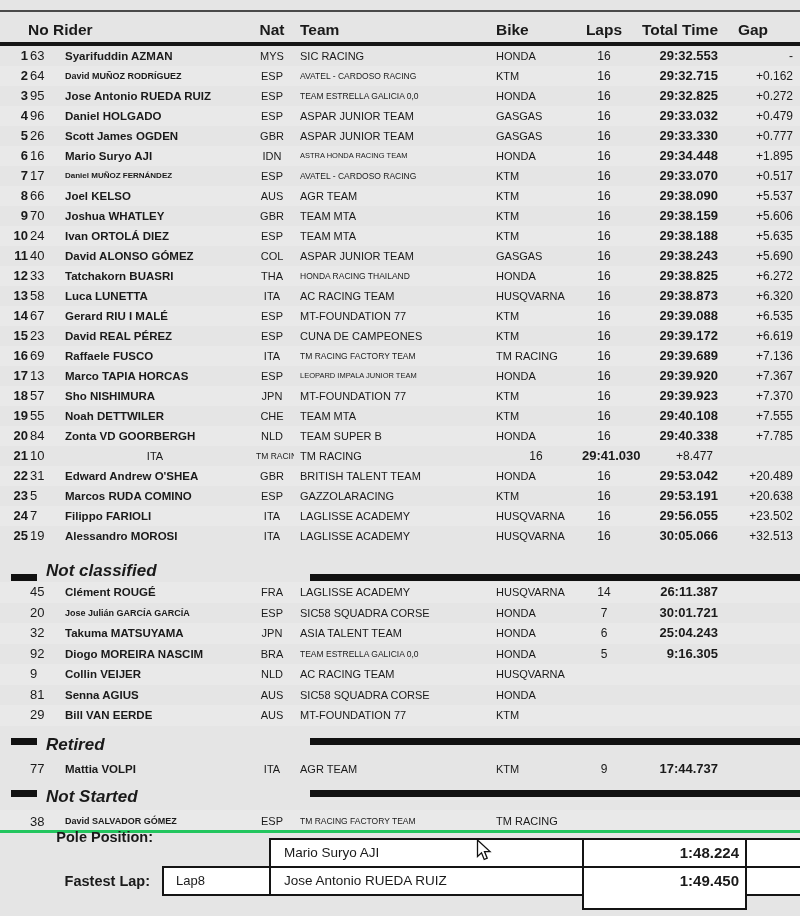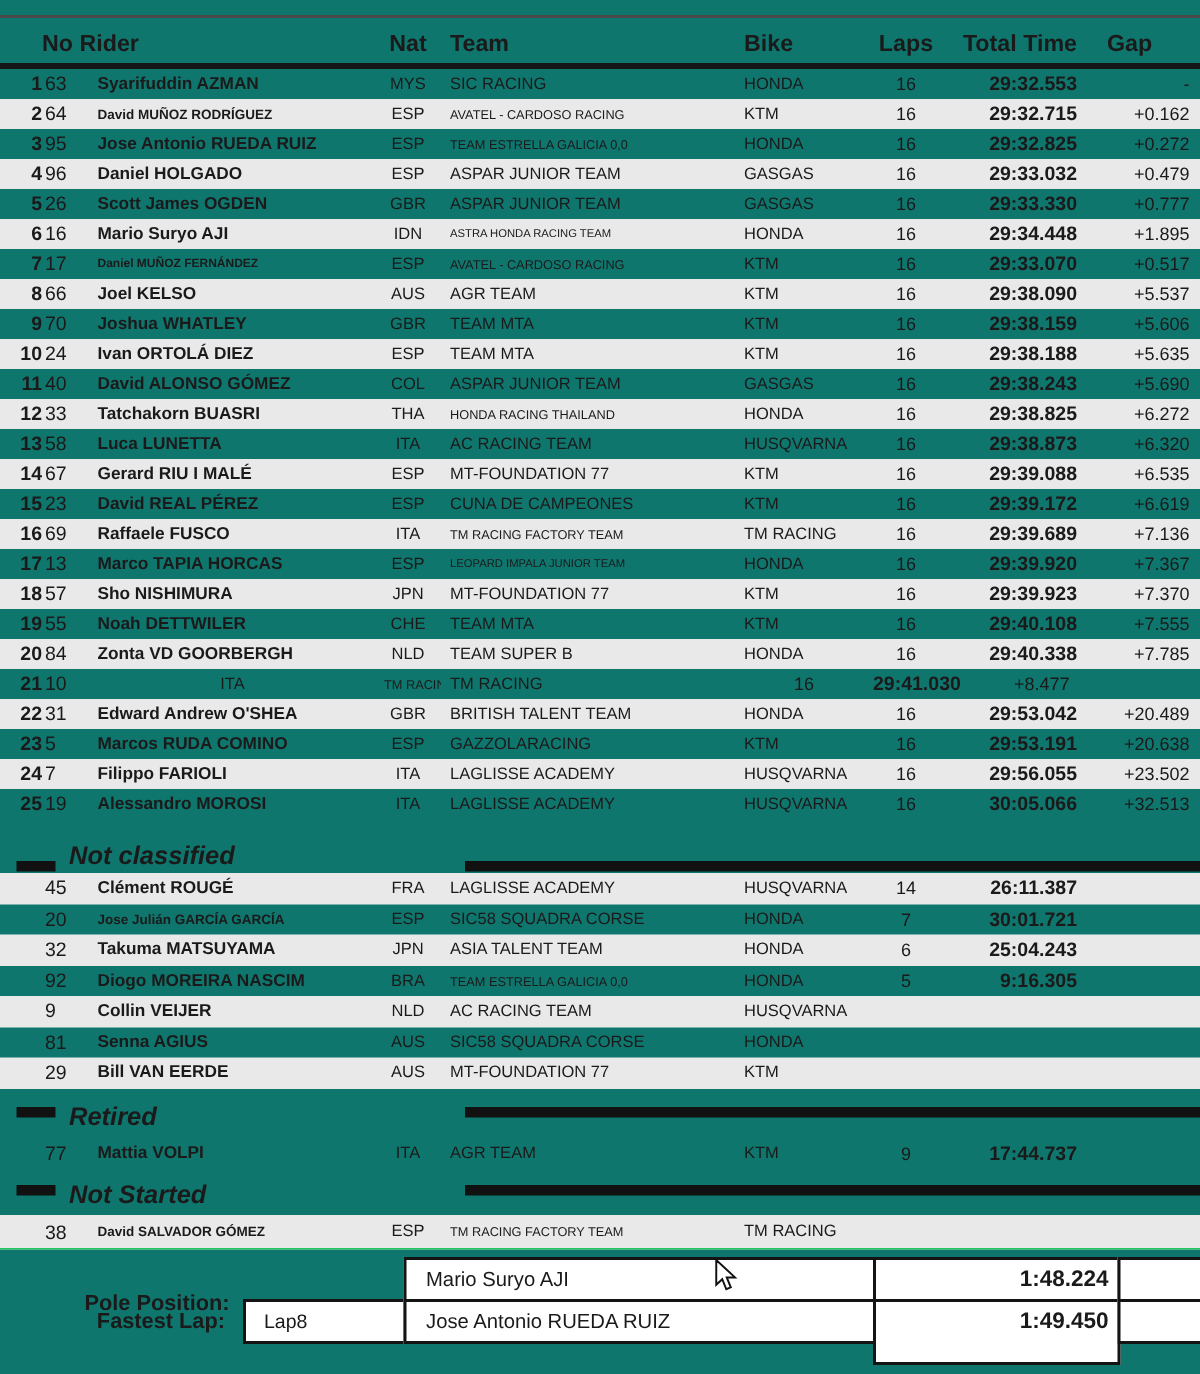--- a/index.html
+++ b/index.html
@@ -1,16 +1,16 @@
 <!DOCTYPE html>
 <html><head>
 <meta charset="utf-8">
 <style>
   html,body{margin:0;padding:0;background:#fff;}
-  #page{position:relative;width:800px;height:916px;background:#0f766e;overflow:hidden;
+  #page{position:relative;width:800px;height:916px;background:#e5e5e5;overflow:hidden;
         font-family:"Liberation Sans",sans-serif;color:#1a1a1a;}
   .grid{display:grid;grid-template-columns:30px 30px 190px 44px 196px 92px 44px 94px 80px;}
   
   .header-row{height:36px;margin-top:10px;border-top:2px solid #4a4a4a;border-bottom:4px solid #161616;
               box-sizing:border-box;align-items:end;}
   .h-cell{font-weight:bold;font-size:15.5px;line-height:17px;padding-bottom:4px;white-space:nowrap;}
   .h-norider{grid-column:1 / span 3;padding-left:28px;}
   .h-nat{text-align:center;}
   .h-team{padding-left:6px;}
   .h-bike{padding-left:6px;}
@@ -26,21 +26,21 @@
   .c-rider.sm{font-size:9px;}  .c-rider.xs{font-size:8px;}
   .c-nat{text-align:center;font-size:11px;}
   .c-team{padding-left:6px;font-size:11px;white-space:nowrap;overflow:hidden;}
   .c-team.sm{font-size:8.5px;} .c-team.xs{font-size:7.5px;}
   .c-bike{padding-left:6px;font-size:11px;white-space:nowrap;}
   .c-laps{text-align:center;font-size:12px;}
   .c-time{text-align:right;font-weight:bold;font-size:13px;padding-right:2px;}
   .c-gap{text-align:right;font-size:12px;padding-right:7px;}
   #t-nc .r{height:20.5px;line-height:20.5px;}
   #t-ret .r{height:22px;line-height:22px;}
-  #t-ns .r{height:23px;line-height:23px;border-bottom:1px solid #22c55e;box-sizing:border-box;}
+  #t-ns .r{height:23px;line-height:23px;border-bottom:3px solid #22c55e;box-sizing:border-box;}
   .row-note{position:absolute;left:683px;top:0;font-size:9.5px;font-style:italic;color:#3a3a3a;margin-top:40px;}
   
   .section-head{position:relative;height:26px;padding-left:40px;}
   .sh-bar{position:absolute;left:11px;width:26px;height:7px;background:#111;}
   .sh-line{position:absolute;left:310px;right:0;height:7px;background:#111;}
   .sh-title{position:absolute;left:46px;top:0;font-size:17px;font-weight:bold;font-style:italic;
             line-height:26px;white-space:nowrap;}
   .pos-low{top:18px;} .pos-high{top:6px;}
   #sh-nc{margin-top:10px;} #sh-ret{margin-top:6px;} #sh-ns{margin-top:4px;}
   #sh-nc .sh-title{line-height:30px;}
@@ -461,21 +461,21 @@
         <div class="c-nat">ESP</div>
         <div class="c-team sm">TM RACING FACTORY TEAM</div>
         <div class="c-bike">TM RACING</div>
         <div class="c-laps"></div>
         <div class="c-time"></div>
         <div class="c-gap"></div>
         <span class="row-note">Moto3</span>
       </div>
     </div>
 
-  <div class="sum-label" style="left:0;top:854px;width:153px;height:30px;">Pole Position:</div>
+  <div class="sum-label" style="left:0;top:822px;width:153px;height:30px;">Pole Position:</div>
   <div class="sum-cell sum-name" style="left:269px;top:838px;width:315px;height:30px;">Mario Suryo AJI</div>
   <div class="sum-cell sum-time" style="left:582px;top:838px;width:165px;height:30px;">1:48.224</div>
   <div class="sum-cell" style="left:745px;top:838px;width:57px;height:30px;"></div>
 
   <div class="sum-label" style="left:0;top:866px;width:150px;height:30px;">Fastest Lap:</div>
   <div class="sum-cell sum-lap" style="left:162px;top:866px;width:109px;height:30px;">Lap8</div>
   <div class="sum-cell sum-name" style="left:269px;top:866px;width:315px;height:30px;">Jose Antonio RUEDA RUIZ</div>
   <div class="sum-cell sum-time" style="left:582px;top:866px;width:165px;height:44px;">1:49.450</div>
   <div class="sum-cell" style="left:745px;top:866px;width:57px;height:30px;"></div>
 

